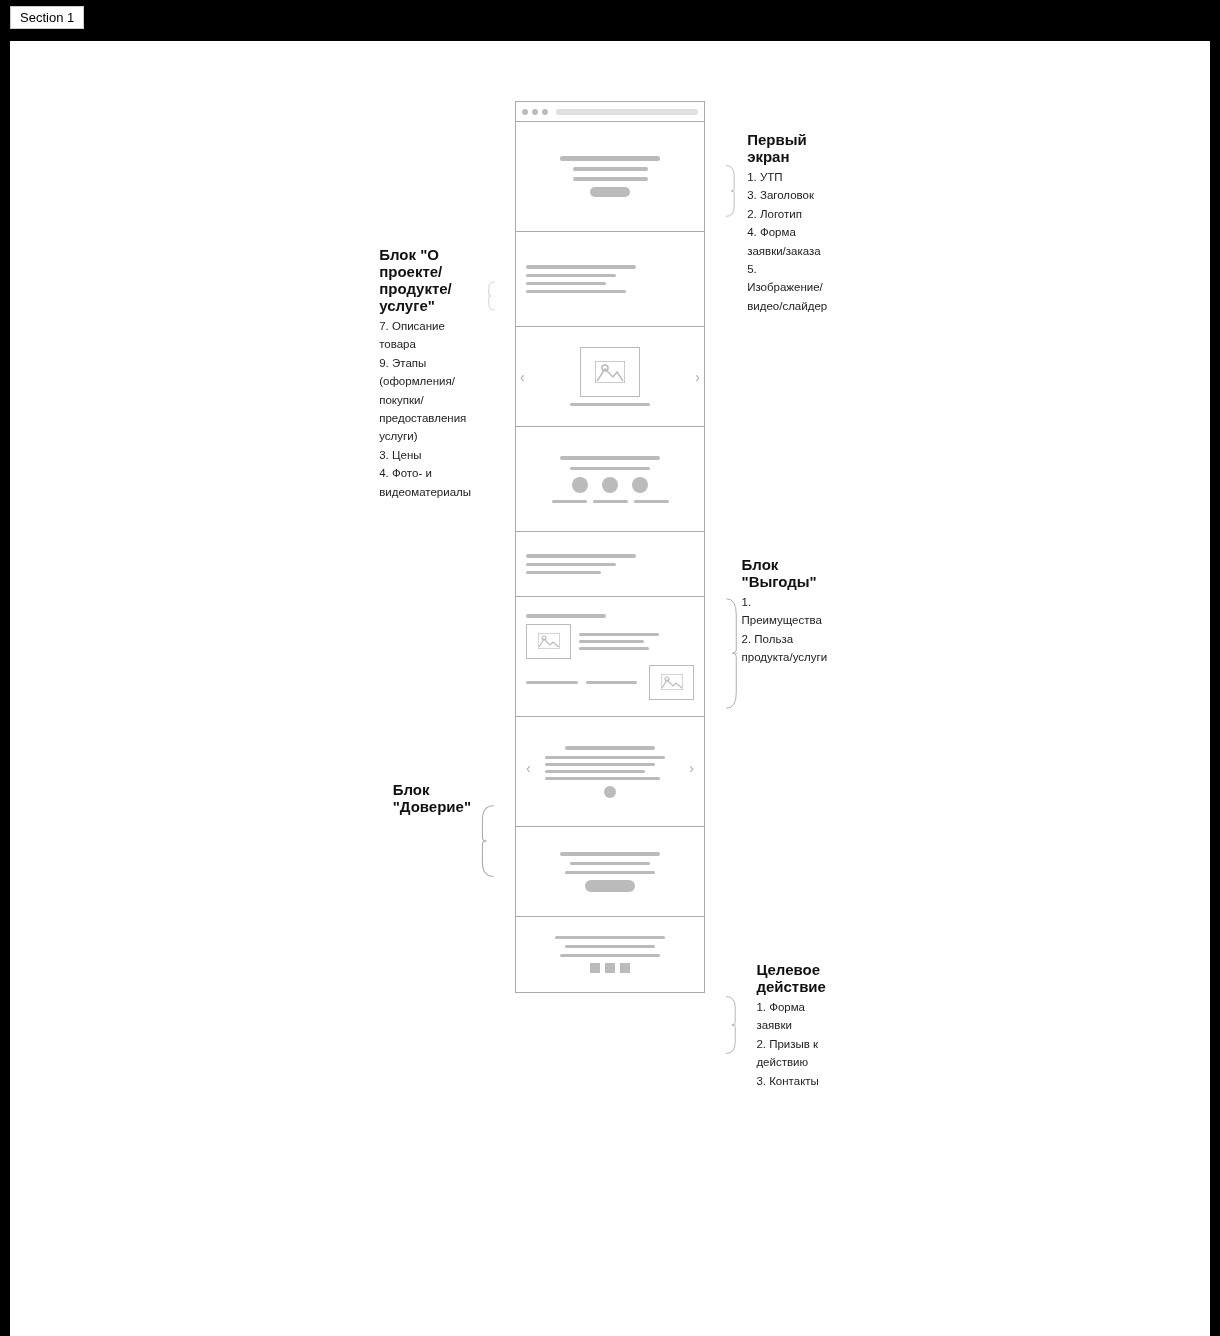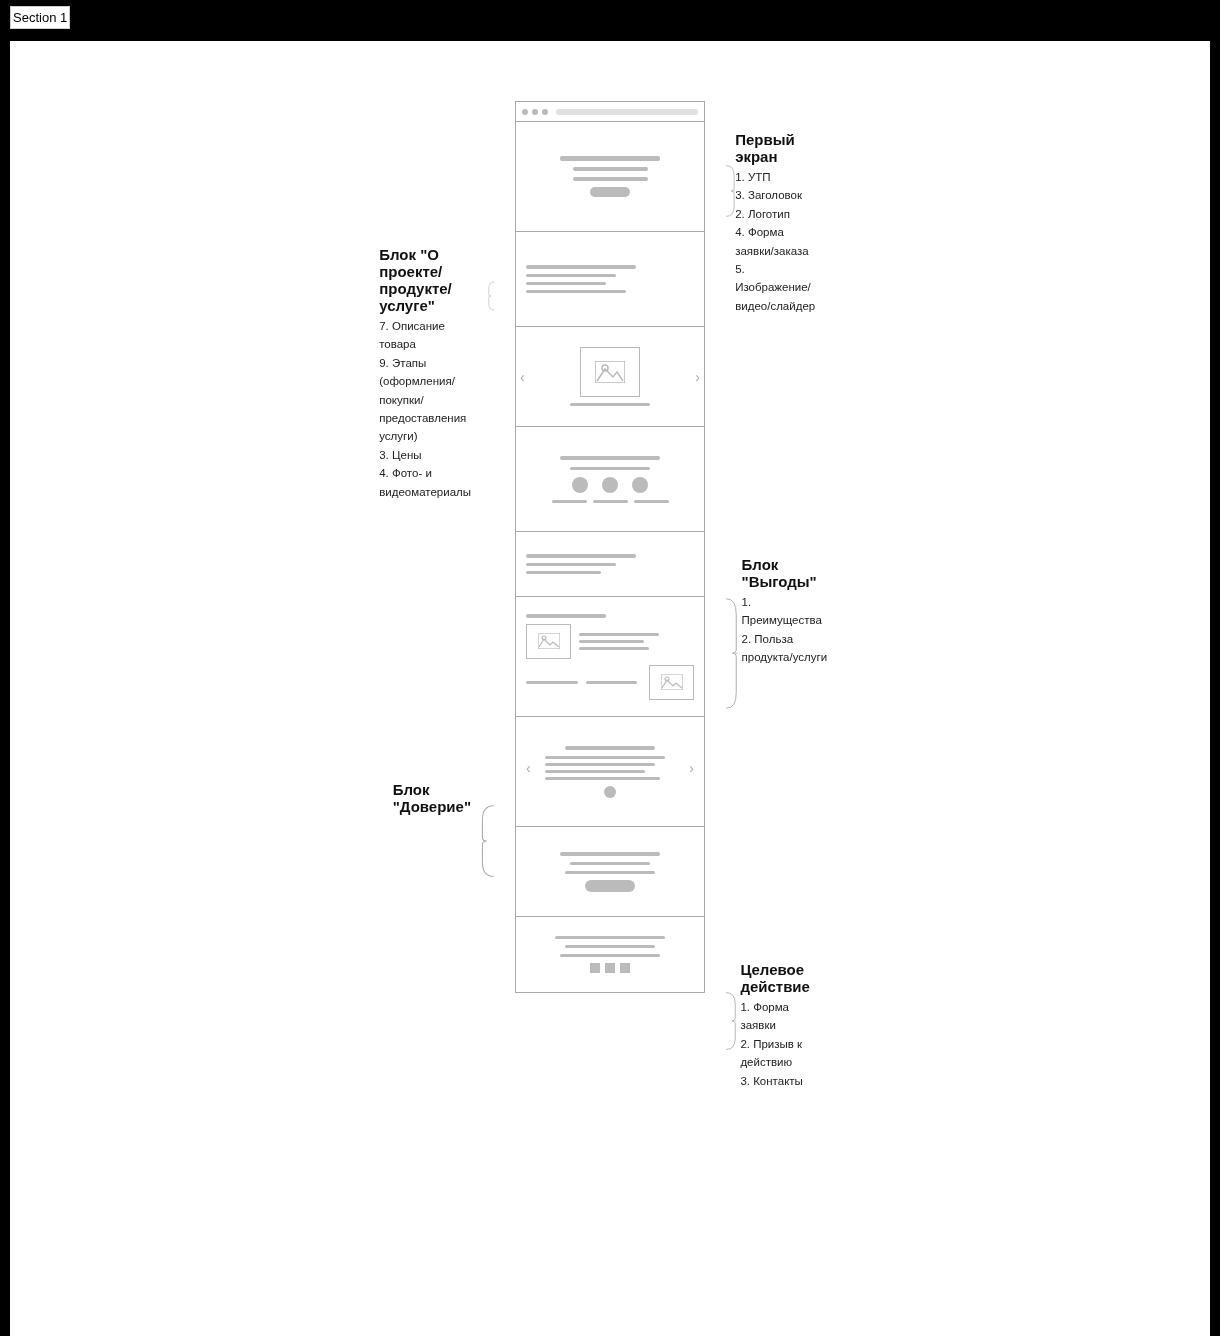--- a/index.html
+++ b/index.html
@@ -11,21 +11,21 @@
     }
     .top-bar {
       background: #000;
       padding: 6px 10px;
       display: flex;
       align-items: center;
     }
     .section-badge {
       background: #fff;
       border: 1px solid #ccc;
-      padding: 3px 2px;
+      padding: 3px 9px;
       font-size: 13px;
       color: #000;
     }
     .main-canvas {
       background: #fff;
       margin: 6px 10px 10px 10px;
       min-height: 1300px;
       position: relative;
       display: flex;
       justify-content: center;
@@ -356,21 +356,21 @@
         <div class="wf-line" style="width:100px;height:3px;"></div>
         <div class="footer-squares-row">
           <div class="wf-square-sm"></div>
           <div class="wf-square-sm"></div>
           <div class="wf-square-sm"></div>
         </div>
       </div>
 
     </div>
 
-    <div style="position:absolute; top:30px; left:calc(190px + 20px); display:flex; align-items:flex-start; gap:0;">
+    <div style="position:absolute; top:30px; left:calc(190px + 20px); display:flex; align-items:flex-start; gap:12px;">
 
       <svg width="20" height="120" viewBox="0 0 20 120">
         <path d="M2,10 Q18,10 18,30 L18,55 Q18,60 12,60 Q18,60 18,65 L18,90 Q18,110 2,110" fill="none" stroke="#aaa" stroke-width="1.5"></path>
         <polyline points="18,60 20,60" fill="none" stroke="#aaa" stroke-width="1.5"></polyline>
       </svg>
       <div class="annotation-text">
         <div class="annotation-title">Первый экран</div>
         <ul class="annotation-list">
           <li>1. УТП</li>
           <li>3. Заголовок</li>
@@ -412,21 +412,21 @@
 
     <div style="position:absolute; top:680px; right:calc(190px + 20px); display:flex; align-items:flex-start; flex-direction:row-reverse; gap:4px;">
       <svg width="20" height="120" viewBox="0 0 20 120">
         <path d="M18,10 Q2,10 2,30 L2,55 Q2,60 8,60 Q2,60 2,65 L2,90 Q2,110 18,110" fill="none" stroke="#aaa" stroke-width="1.5"></path>
       </svg>
       <div class="annotation-text" style="text-align:left;">
         <div class="annotation-title">Блок "Доверие"</div>
       </div>
     </div>
 
-    <div style="position:absolute; top:860px; left:calc(190px + 20px); display:flex; align-items:flex-start; gap:4px;">
+    <div style="position:absolute; top:860px; left:calc(190px + 20px); display:flex; align-items:center; gap:20px;">
       <svg width="20" height="120" viewBox="0 0 20 120">
         <path d="M2,10 Q18,10 18,30 L18,55 Q18,60 12,60 Q18,60 18,65 L18,90 Q18,110 2,110" fill="none" stroke="#aaa" stroke-width="1.5"></path>
         <polyline points="18,60 20,60" fill="none" stroke="#aaa" stroke-width="1.5"></polyline>
       </svg>
       <div class="annotation-text">
         <div class="annotation-title">Целевое действие</div>
         <ul class="annotation-list">
           <li>1. Форма заявки</li>
           <li>2. Призыв к действию</li>
           <li>3. Контакты</li>

